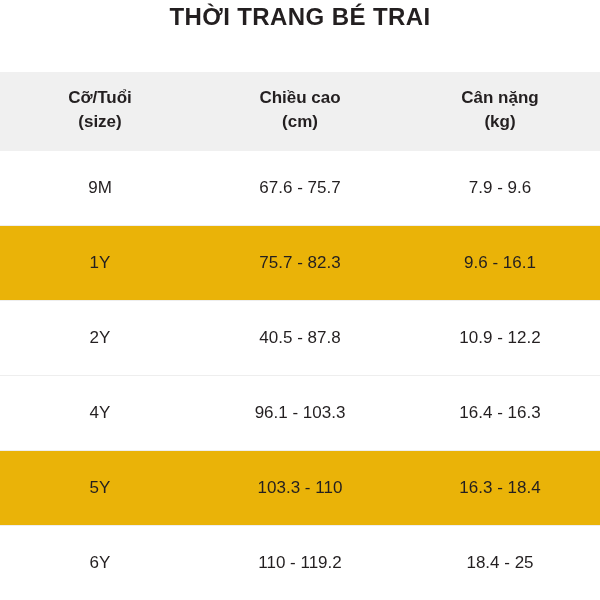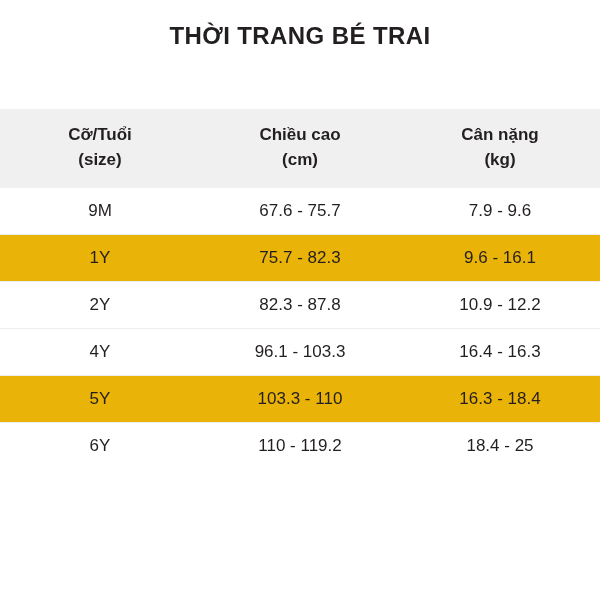--- a/index.html
+++ b/index.html
@@ -48,21 +48,21 @@
     font-size: 17px;
     font-weight: bold;
     text-align: center;
     line-height: 1.45;
     color: #231f20;
   }
   thead th .unit {
     display: block;
   }
   tbody td {
-    height: 46px;
+    height: 74px;
     text-align: center;
     font-size: 17px;
     color: #231f20;
     padding: 0 4px;
     border-bottom: 1px solid #eeeeee;
   }
   tbody tr.odd-row {
     background: #ffffff;
   }
   tbody tr.even-row {
@@ -108,21 +108,21 @@
         <td>67.6 - 75.7</td>
         <td>7.9 - 9.6</td>
       </tr>
       <tr class="even-row">
         <td>1Y</td>
         <td>75.7 - 82.3</td>
         <td>9.6 - 16.1</td>
       </tr>
       <tr class="odd-row">
         <td>2Y</td>
-        <td>82.3 - 87.8</td>
+        <td>40.5 - 87.8</td>
         <td>10.9 - 12.2</td>
       </tr>
       <tr class="odd-row">
         <td>4Y</td>
         <td>96.1 - 103.3</td>
         <td>16.4 - 16.3</td>
       </tr>
       <tr class="even-row">
         <td>5Y</td>
         <td>103.3 - 110</td>

